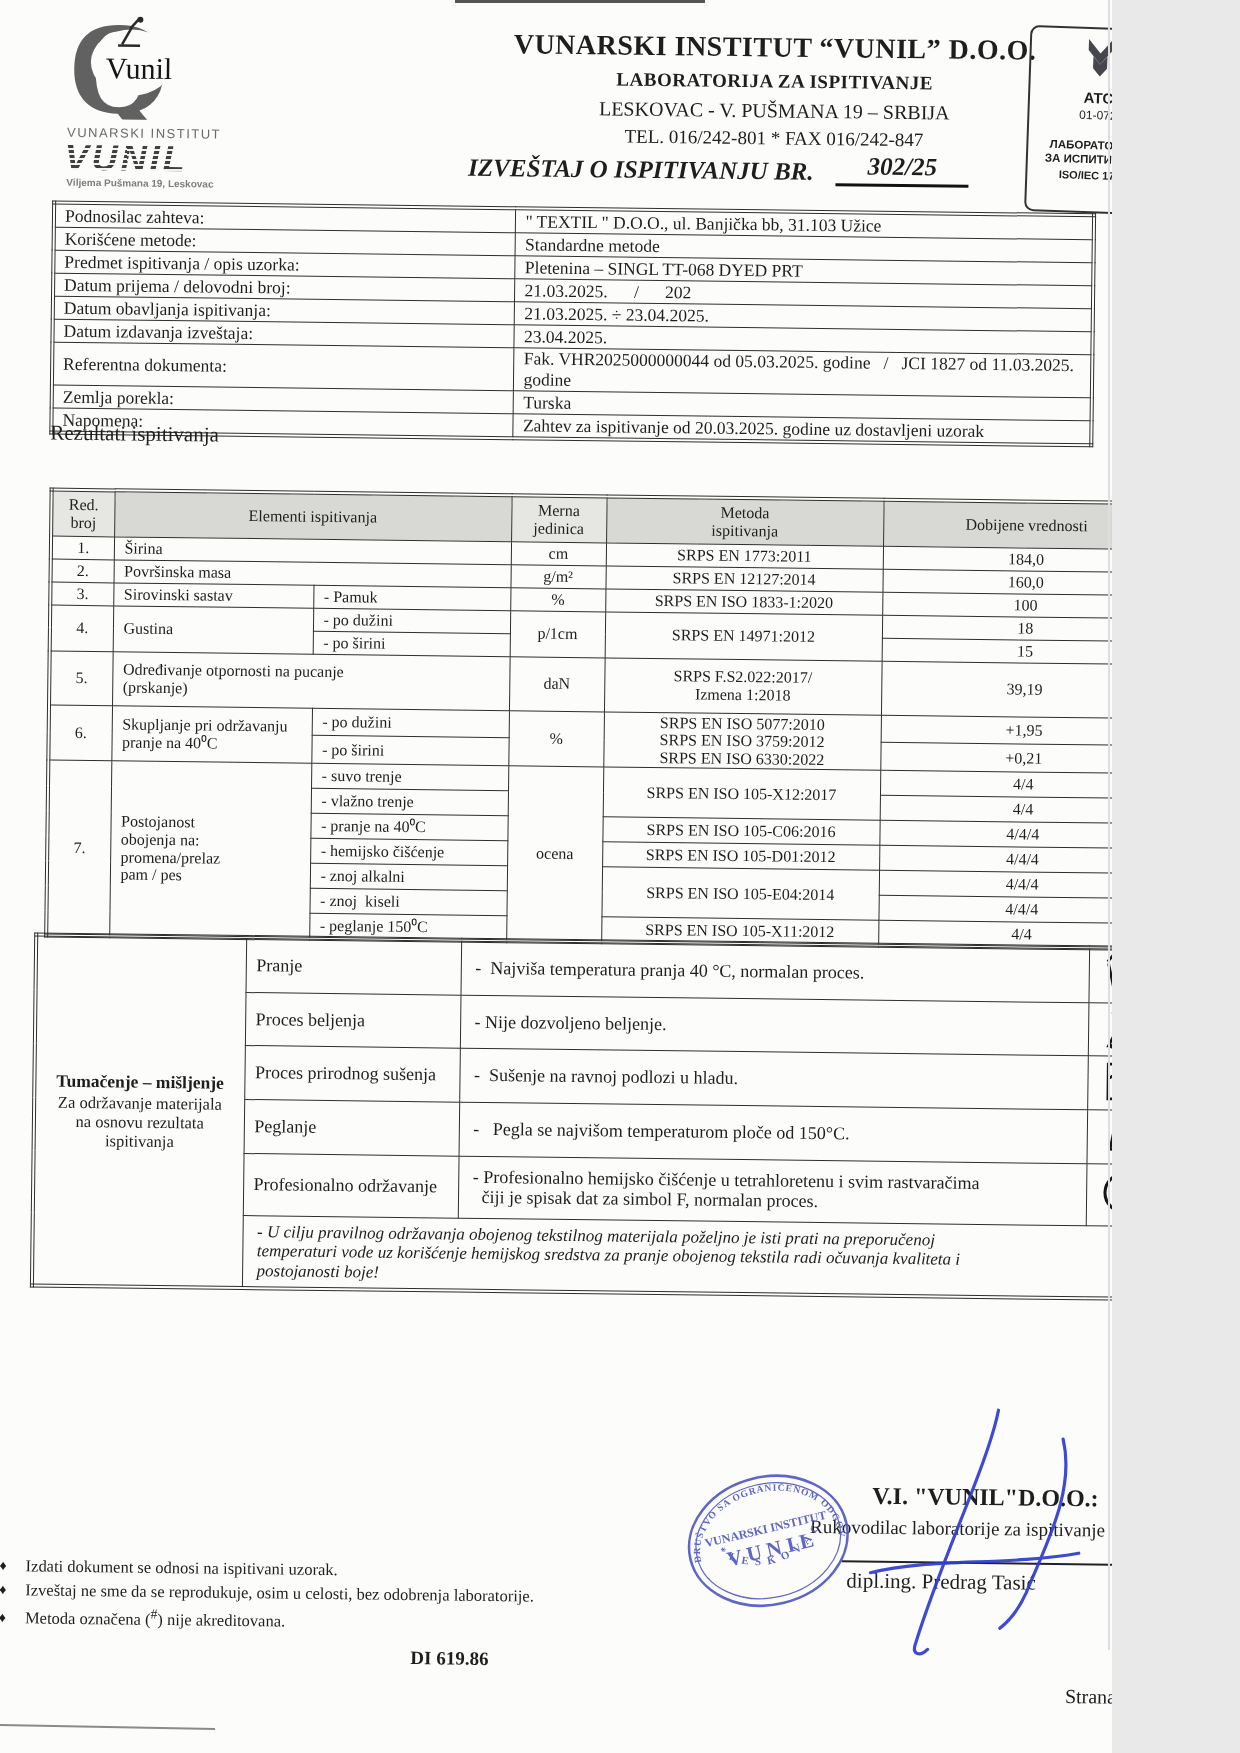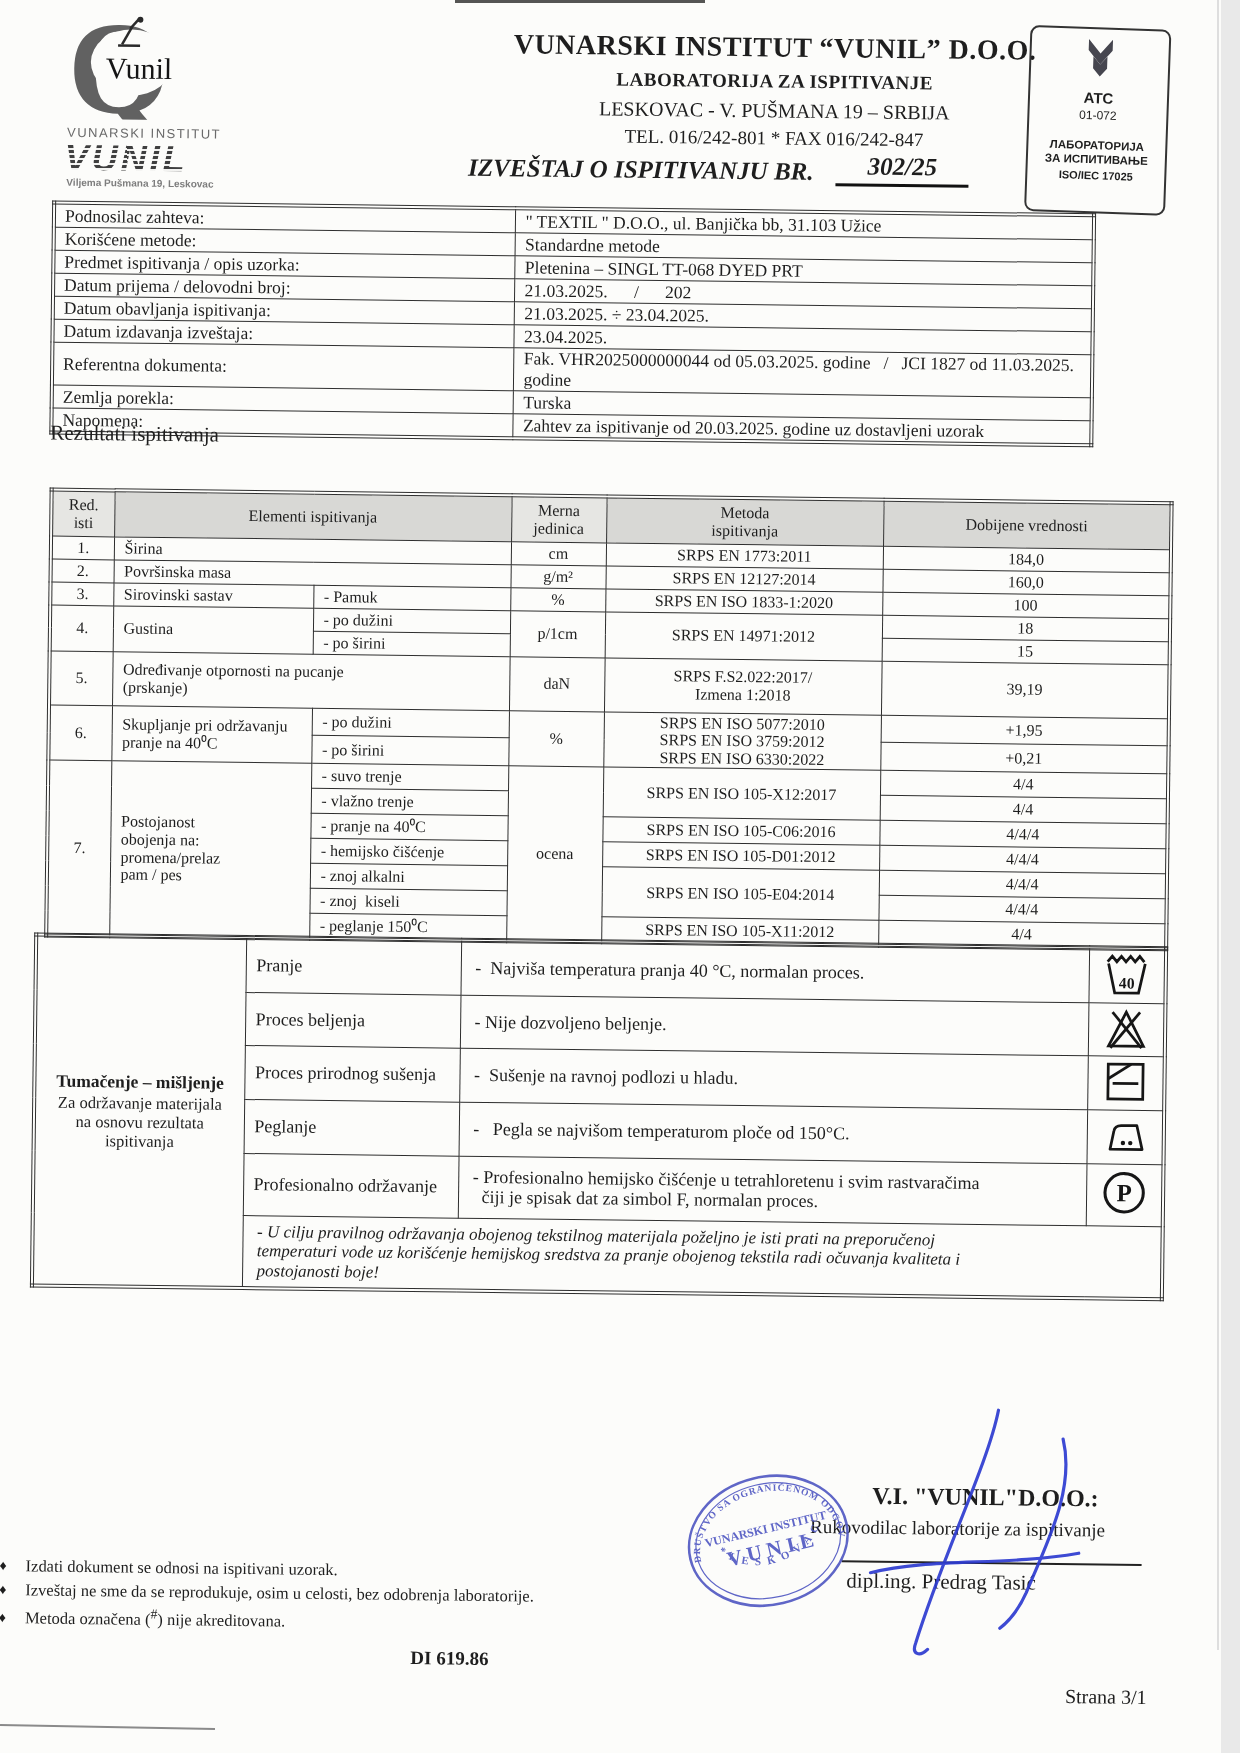--- a/index.html
+++ b/index.html
@@ -1,16 +1,16 @@
 <!DOCTYPE html>
 <html><head>
 <meta charset="utf-8">
 <style>
   html,body{margin:0;padding:0;background:#e9e9e9;}
-  .page{position:relative;width:1221px;height:1753px;background:#fcfcfa;overflow:hidden;
+  .page{position:relative;width:1112px;height:1753px;background:#fcfcfa;overflow:hidden;
         font-family:"Liberation Serif",serif;color:#1e1e1e;}
   .rot{position:absolute;left:0;top:0;width:1240px;height:1753px;
        transform:rotate(0.7deg);transform-origin:0px 870px;}
   .abs{position:absolute;}
 
   
   .logo-block{left:50px;top:3px;width:180px;text-align:left;}
   .logo-sub1{font-family:"Liberation Sans",sans-serif;color:#6a6a6a;font-size:13px;
              letter-spacing:1.5px;margin:2px 0 0 8px;}
   .logo-vunil{position:relative;font-family:"Liberation Sans",sans-serif;font-style:italic;
@@ -190,21 +190,21 @@
         <col style="width:63px">
             <col style="width:200px">
             <col style="width:197px">
         <col style="width:95px">
             <col style="width:277px">
             <col style="width:288px">
       </colgroup>
       <tbody>
             <tr style="height:46px">
         <td class="hd2">Red.
-isti</td>
+broj</td>
         <td class="hd" colspan="2">Elementi ispitivanja</td>
         <td class="hd2">Merna
 jedinica</td>
         <td class="hd">Metoda
 ispitivanja</td>
         <td class="hd">Dobijene vrednosti</td>
       </tr>
       <tr style="height:23px">
         <td class="num">1.</td>
         <td class="el" colspan="2">Širina</td>

